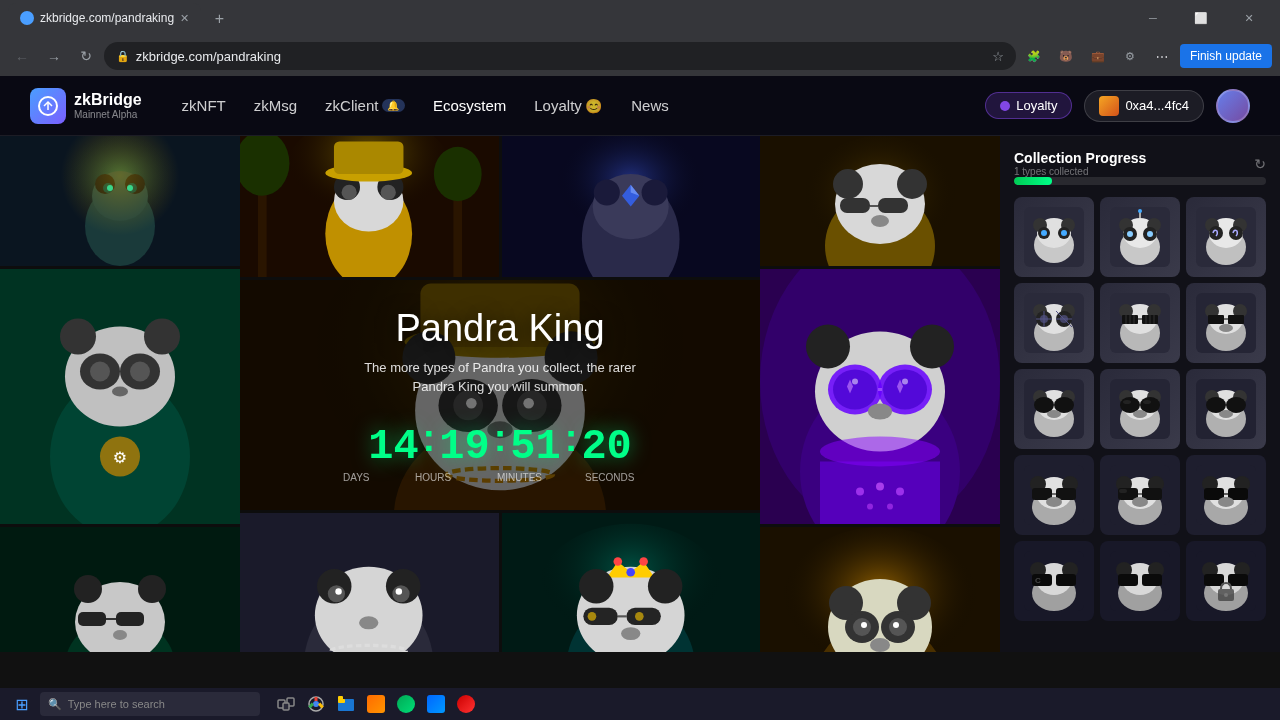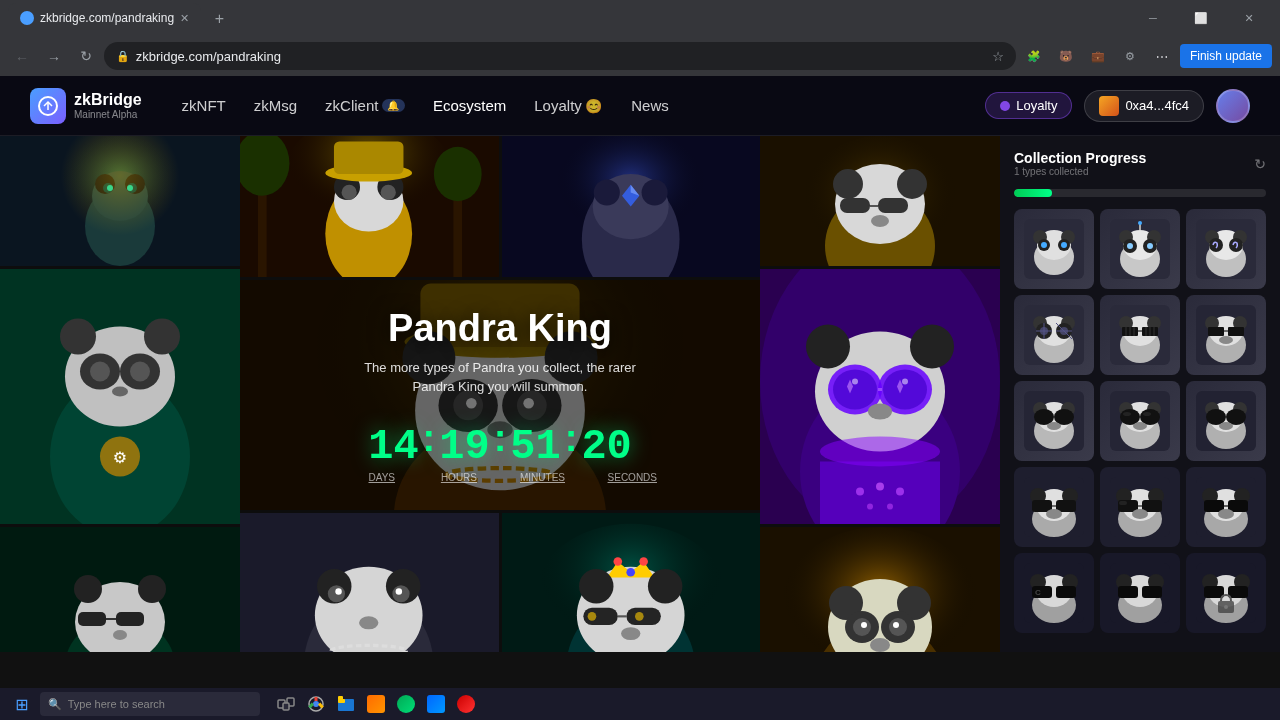--- a/index.html
+++ b/index.html
@@ -241,21 +241,21 @@
       top: 0; left: 0; right: 0; bottom: 0;
       background: rgba(0,0,0,0.55);
       display: flex;
       flex-direction: column;
       align-items: center;
       justify-content: center;
       z-index: 10;
     }
     .pandra-king-title {
       font-size: 38px;
-      font-weight: 700;
+      font-weight: 400;
       color: white;
       text-shadow: 0 2px 20px rgba(0,0,0,0.8);
       margin-bottom: 8px;
     }
     .pandra-king-desc {
       font-size: 13px;
       color: rgba(255,255,255,0.85);
       text-align: center;
       max-width: 280px;
       margin-bottom: 20px;
@@ -281,32 +281,31 @@
       margin-bottom: 8px;
     }
     .countdown-labels {
       display: flex;
       gap: 4px;
       margin-top: 4px;
     }
     .countdown-label {
       font-size: 10px;
       color: rgba(255,255,255,0.6);
-      text-align: right;
-      text-decoration: underline;
+      text-align: left;
     }
     .countdown-label-days { width: 52px; }
     .countdown-label-hours { width: 62px; }
     .countdown-label-minutes { width: 68px; }
     .countdown-label-seconds { width: 72px; }
     .collection-header {
       display: flex;
       align-items: center;
       justify-content: space-between;
-      margin-bottom: 12px;
+      margin-bottom: 0;
     }
     .collection-title {
       color: white;
       font-size: 14px;
       font-weight: 600;
     }
     .collection-sub {
       color: rgba(255,255,255,0.4);
       font-size: 10px;
     }

